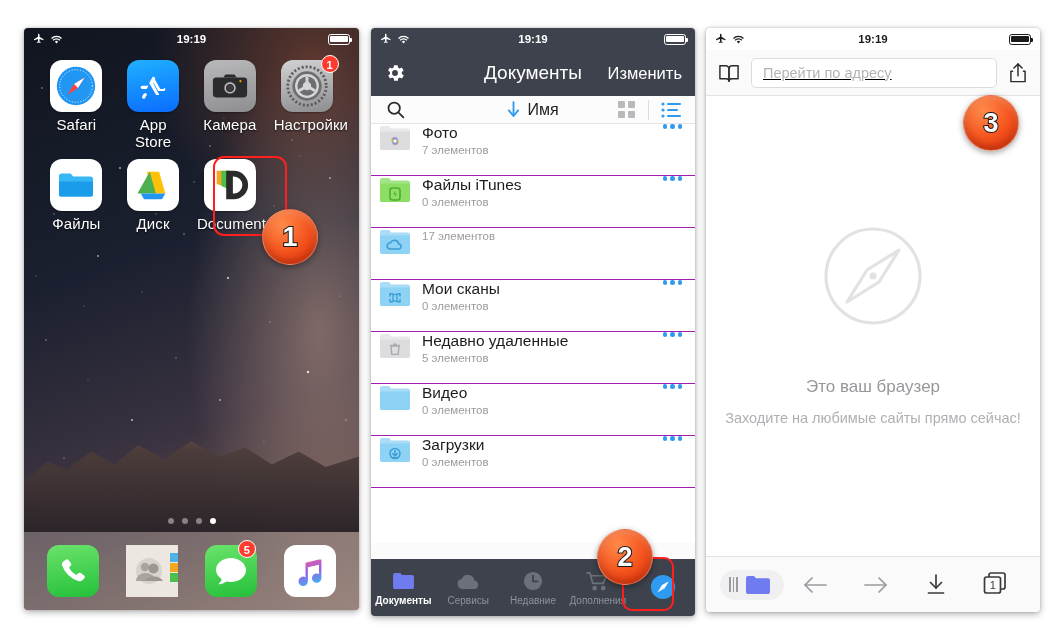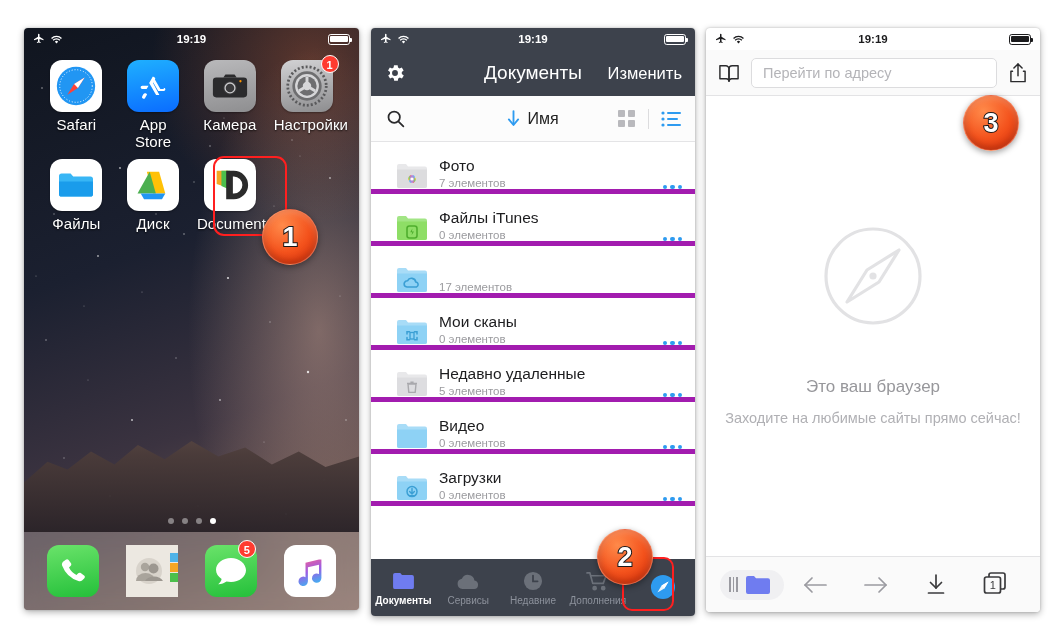--- a/index.html
+++ b/index.html
@@ -114,32 +114,32 @@
   
   #panel-docs { left: 371px; top: 28px; width: 324px; height: 588px; background: #fbfbfb; }
   .nav-dark { background: #3d424c; color: #fff; }
   .nav-title-row {
     height: 46px; display: flex; align-items: center; padding: 0 13px;
     background: #3d424c; color: #fff; position: relative;
   }
   .nav-title { position: absolute; left: 0; right: 0; text-align: center; font-size: 19px; font-weight: 500; pointer-events: none; }
   .nav-right { margin-left: auto; font-size: 16.5px; z-index: 2; }
   .toolbar {
-    height: 46px; display: flex; align-items: center; padding: 0 14px;
+    height: 28px; display: flex; align-items: center; padding: 0 14px;
     background: #fcfcfc; border-bottom: 1px solid #e4e4e6; position: relative;
   }
   .tb-sort { position: absolute; left: 0; right: 0; display: flex; align-items: center; justify-content: center; gap: 7px; pointer-events: none; }
   .tb-sort .txt { font-size: 16px; color: #222; }
   .tb-views { margin-left: auto; display: flex; align-items: center; gap: 12px; z-index: 2; }
   .divider-v { width: 1px; height: 20px; background: #dcdcde; }
 
   .file-list { background: #fff; height: 419px; overflow: hidden; }
   .file-row {
-    height: 52px; display: flex; align-items: flex-end; gap: 11px;
-    padding: 0 13px 0 25px; border-bottom: 5px solid #a21caf; background: #fff;
+    height: 52px; display: flex; align-items: flex-start; gap: 11px;
+    padding: 0 13px 0 8px; border-bottom: 1px solid #a21caf; background: #fff;
   }
   .file-row .ficon { width: 32px; height: 27px; flex: 0 0 32px; position: relative; }
   .file-meta { flex: 1; min-width: 0; }
   .file-name { font-size: 15.5px; color: #1c1c1e; line-height: 1.15; white-space: nowrap; overflow: hidden; }
   .file-sub { font-size: 11.5px; color: #9b9b9f; margin-top: 2px; }
   .dots3 { display: flex; gap: 3px; padding-left: 6px; }
   .dots3 i { width: 4.5px; height: 4.5px; border-radius: 50%; background: #2e9bf0; display: block; }
 
   .tabbar {
     position: absolute; bottom: 0; left: 0; right: 0; height: 57px;
@@ -148,21 +148,21 @@
   .tab { flex: 1; text-align: center; color: #8d929c; }
   .tab .tico { height: 24px; display: flex; align-items: center; justify-content: center; margin-bottom: 2px; }
   .tab .tlbl { font-size: 10px; }
   .tab.active { color: #ffffff; }
   .tab.active .tlbl { font-weight: bold; }
 
   
   #panel-web { left: 706px; top: 28px; width: 334px; height: 584px; background: #fff; }
   .web-top {
     height: 46px; display: flex; align-items: center; gap: 11px;
-    padding: 0 12px; background: #fafafa; border-bottom: 1px solid #e3e3e5;
+    padding: 0 12px; background: #fafafa; border-bottom: 1px solid #e3e3e5; text-decoration: underline;
   }
   .addr {
     flex: 1; height: 30px; background: #fff; border: 1px solid #dcdcde;
     border-radius: 5px; display: flex; align-items: center; padding: 0 11px;
     font-size: 14.5px; color: #b4b4b8;
   }
   .web-body {
     position: absolute; top: 68px; bottom: 56px; left: 0; right: 0;
     background: #fff; display: flex; flex-direction: column;
     align-items: center; justify-content: center; gap: 0;

